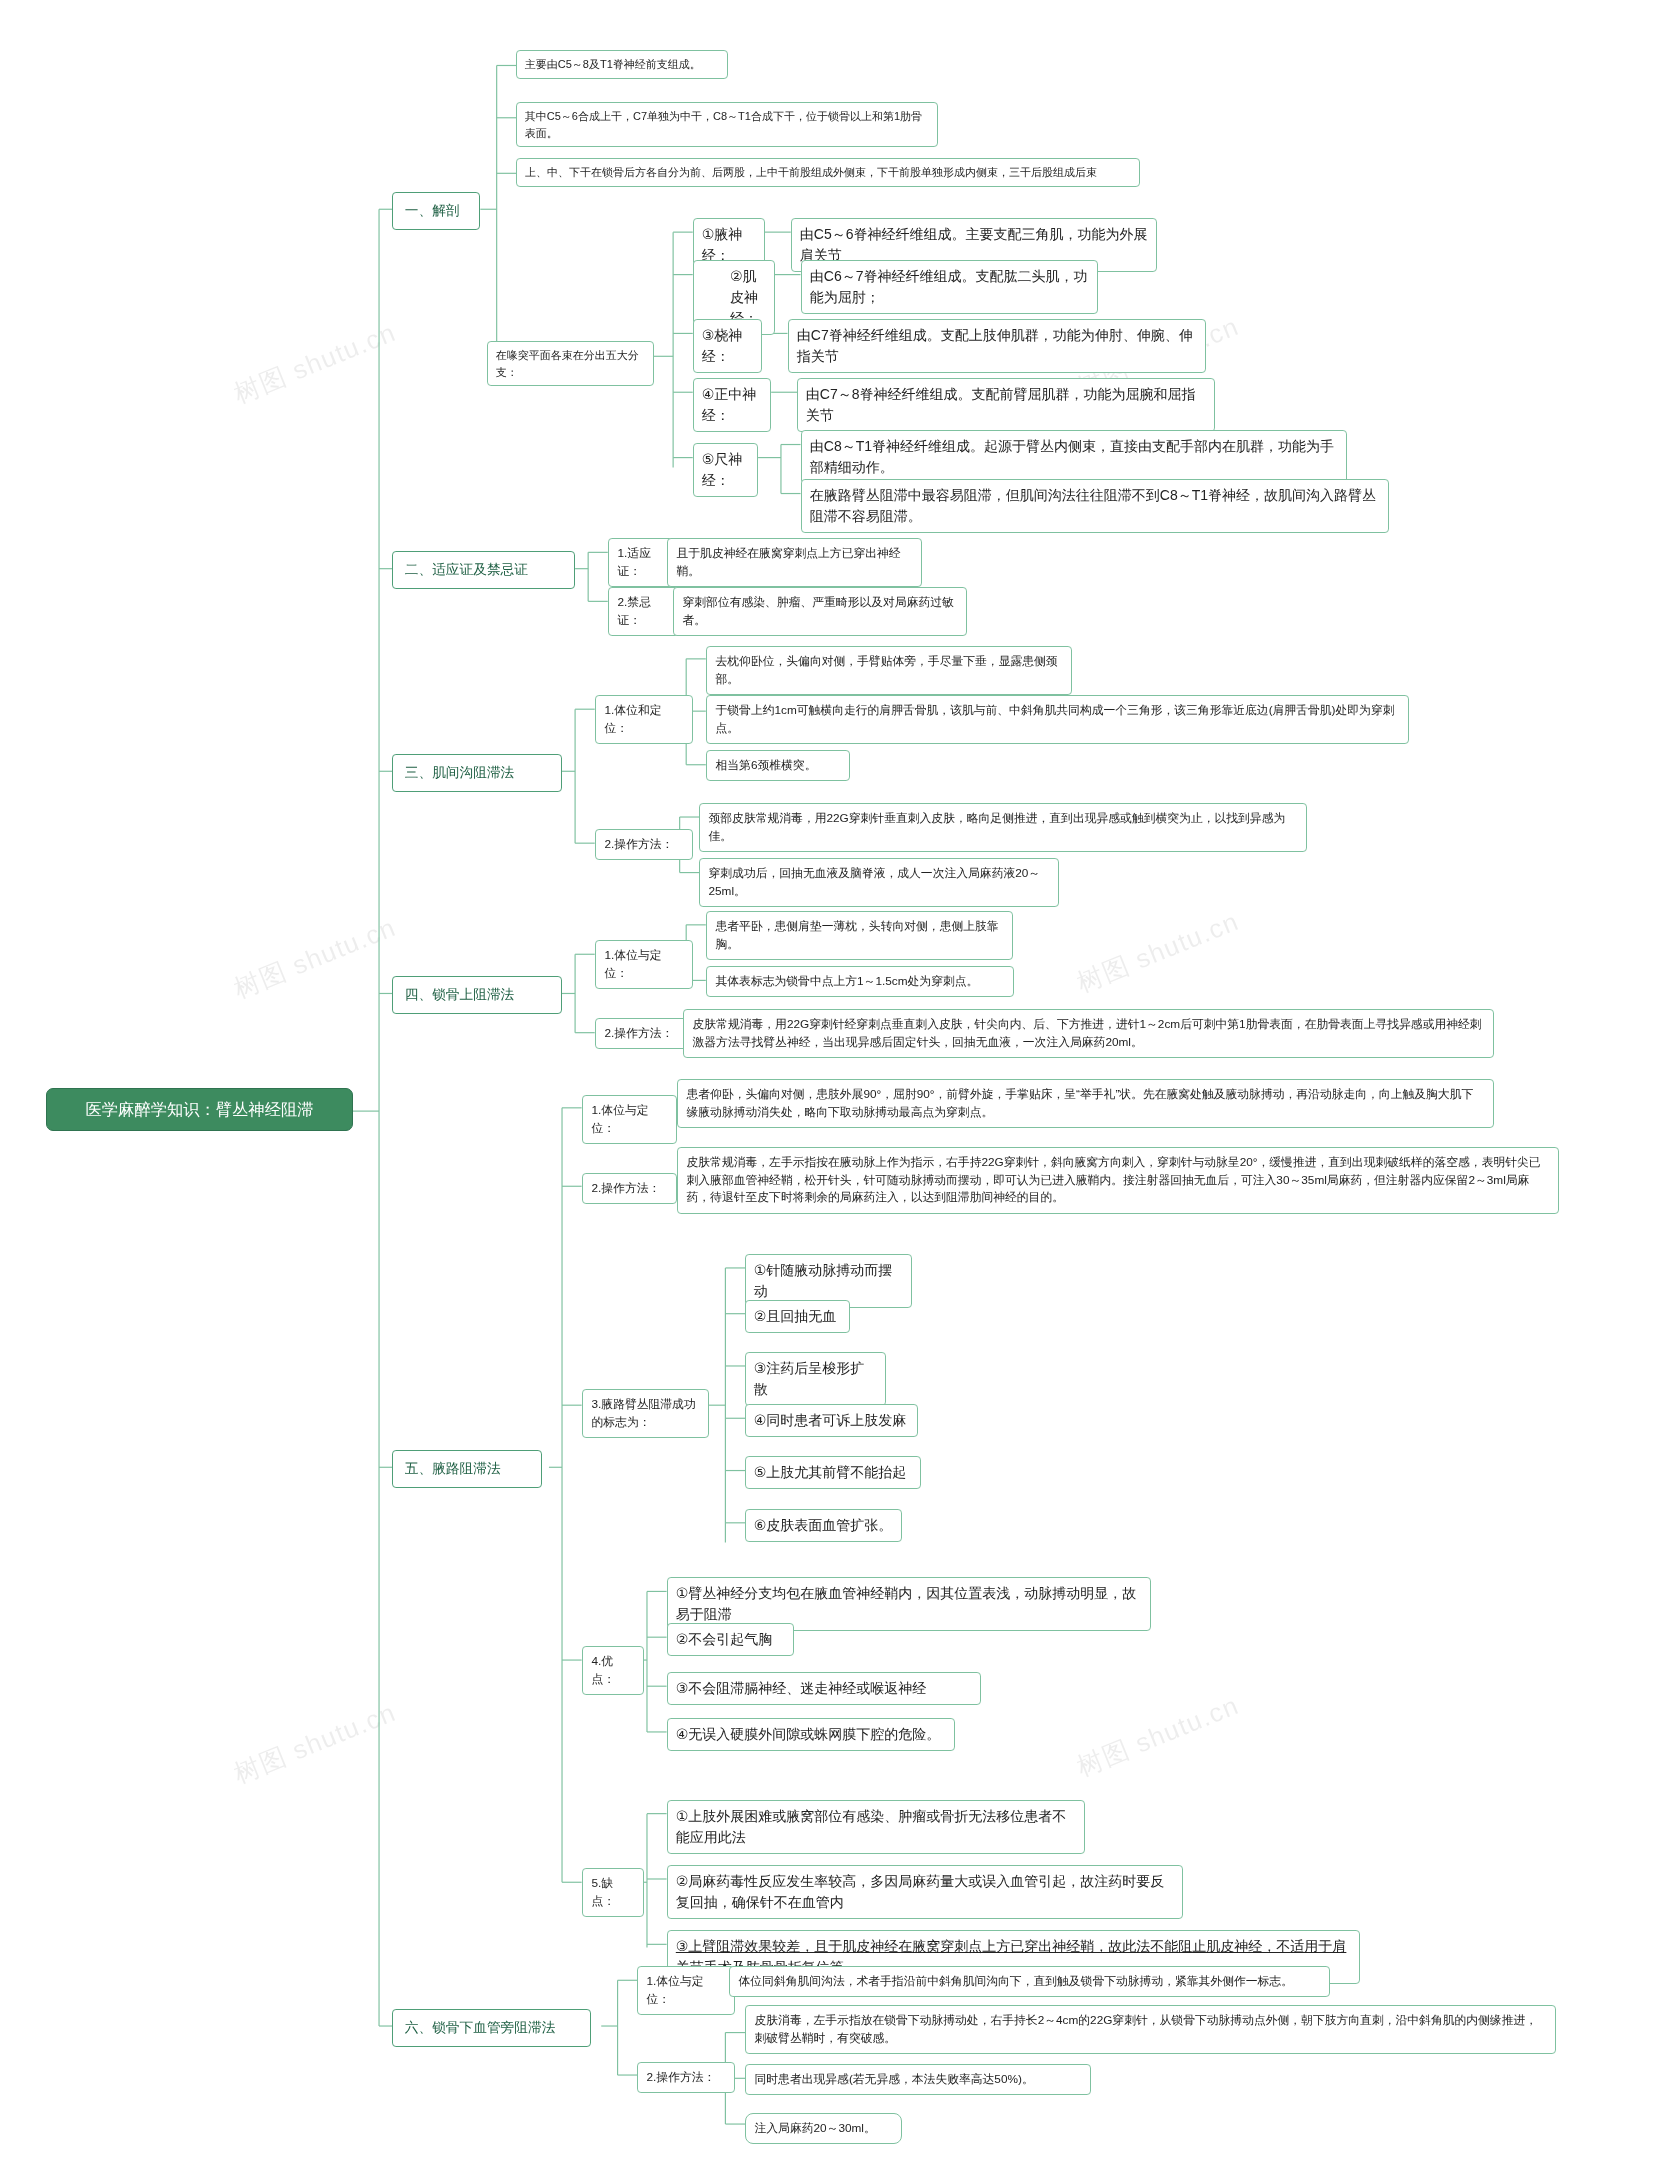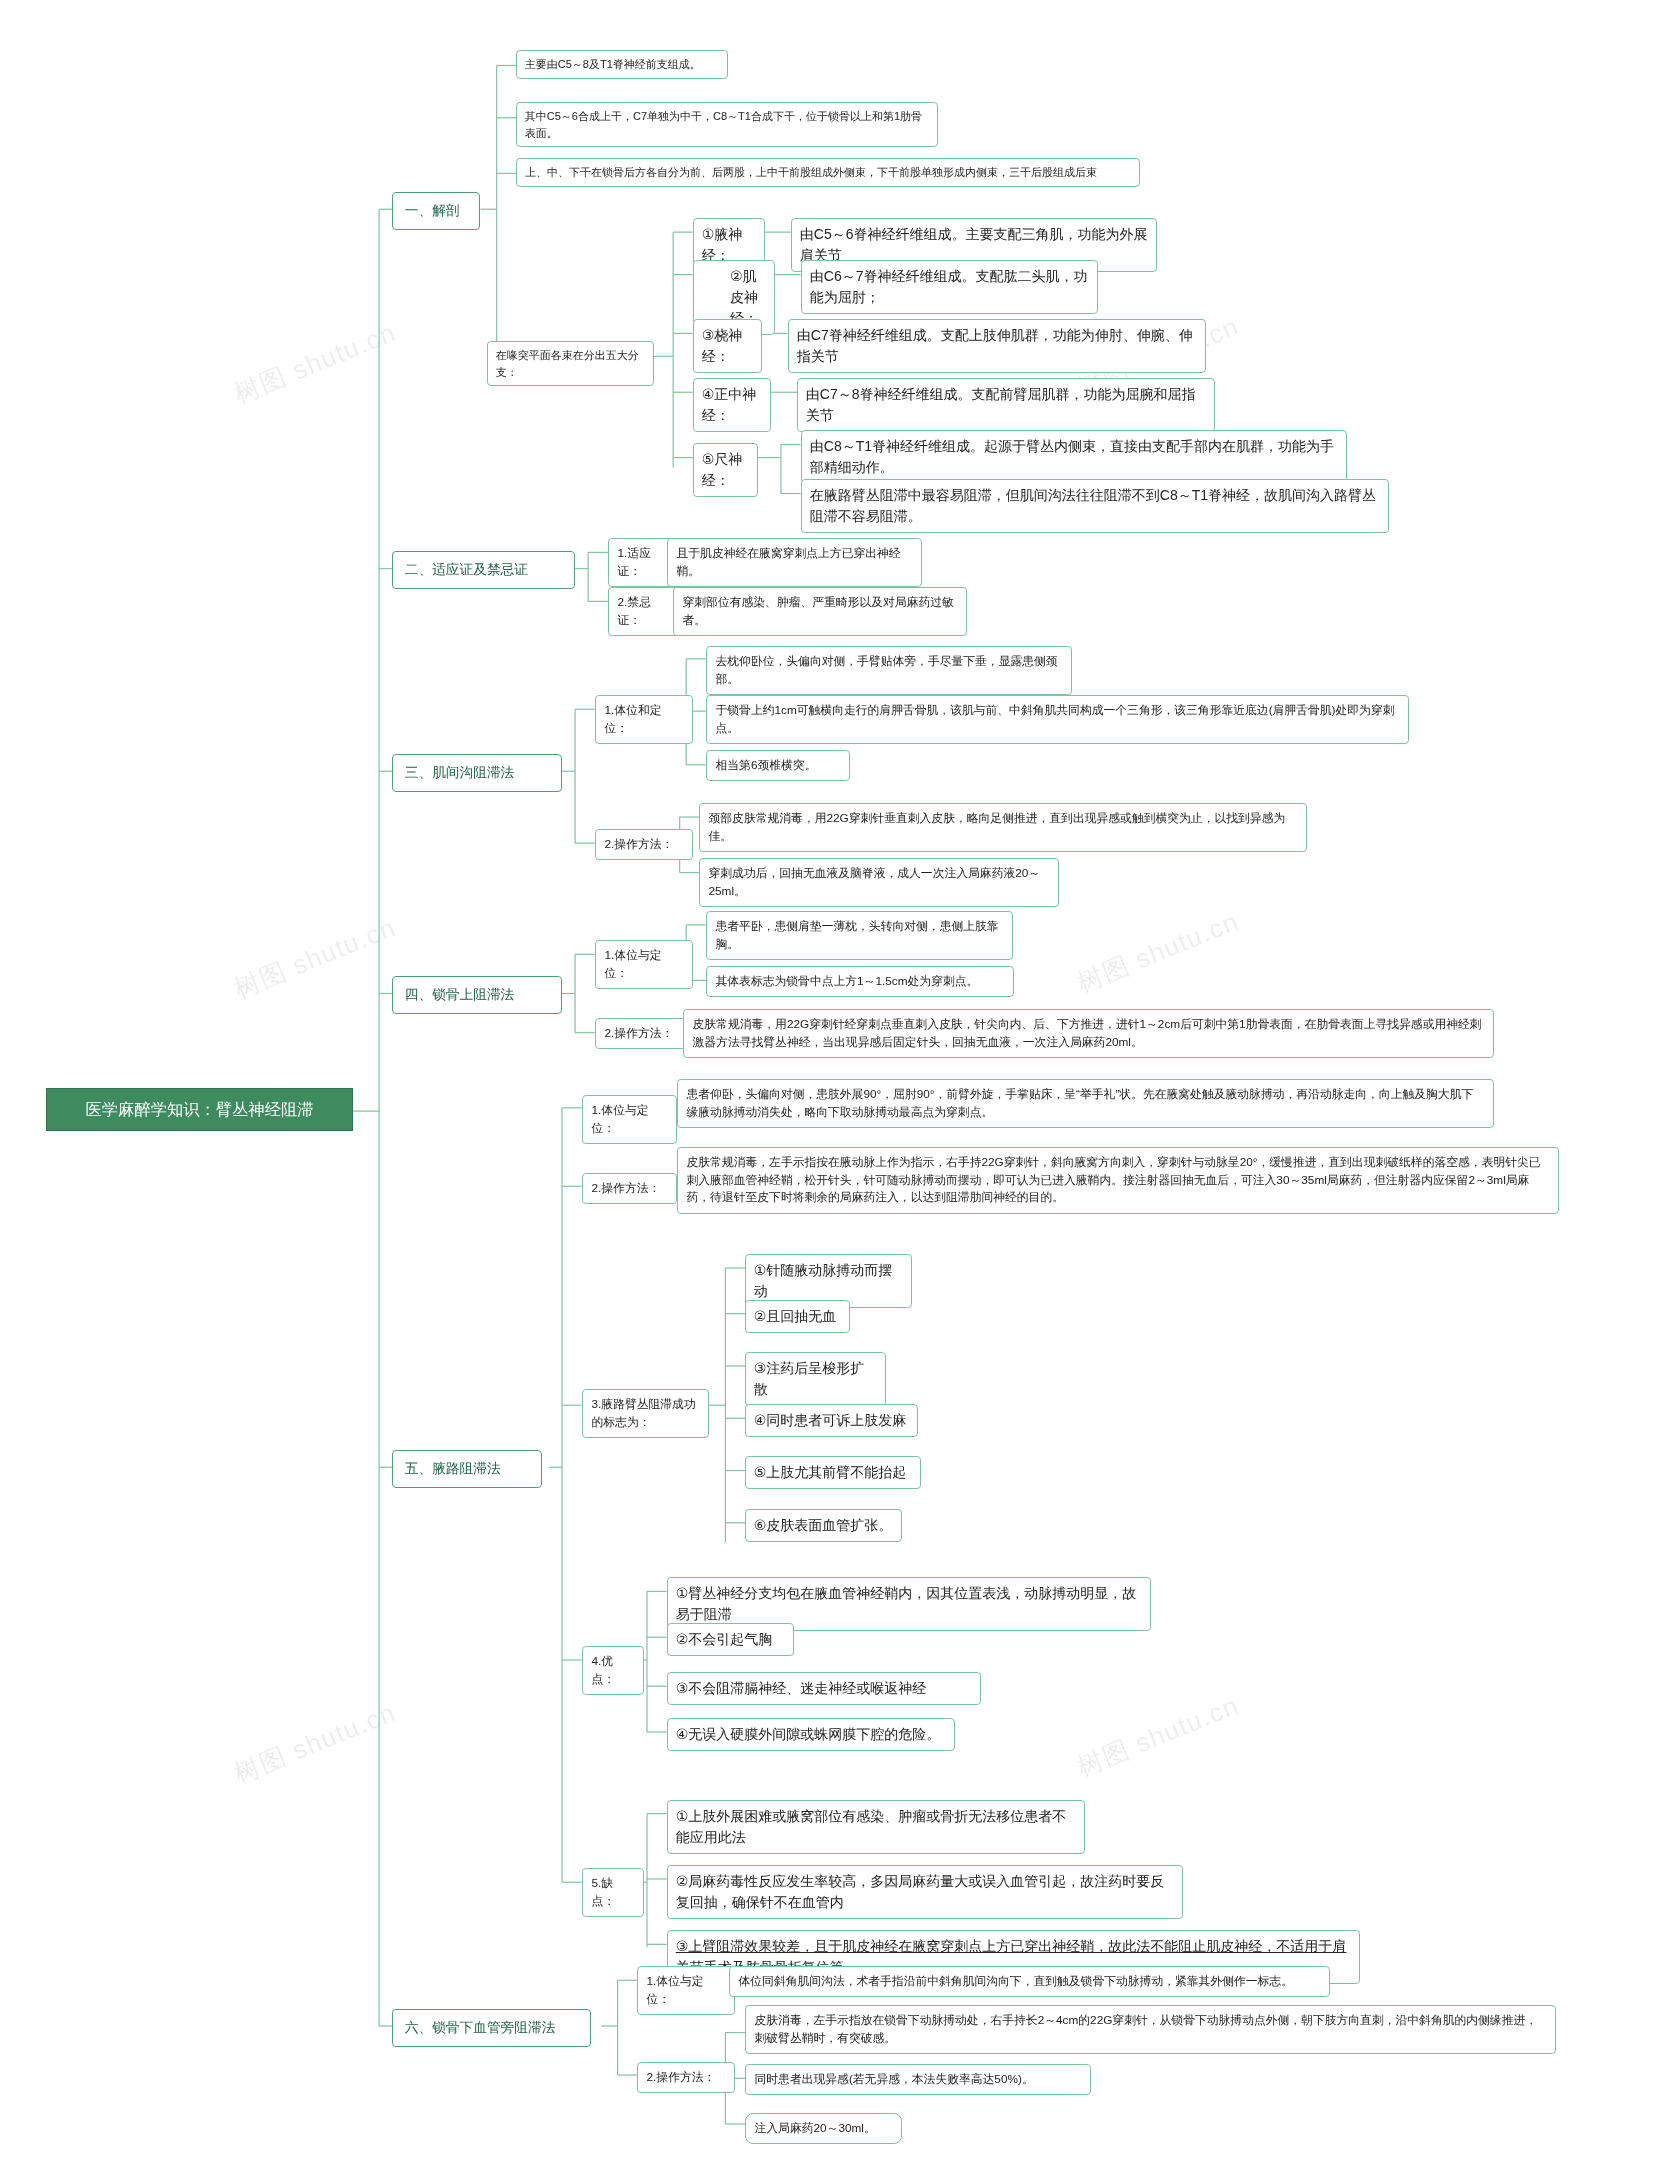--- a/index.html
+++ b/index.html
@@ -10,21 +10,21 @@
   }
   
   .wm{
     position:absolute;color:rgba(0,0,0,0.07);font-size:26px;
     transform:rotate(-22deg);white-space:nowrap;pointer-events:none;
     font-family:"Liberation Sans",sans-serif;letter-spacing:1.3px;
   }
   
   .root{
     position:absolute;left:46px;top:1088px;width:307px;
-    background:#3d8b5f;border:1.3px solid #2f7350;border-radius:0;
+    background:#3d8b5f;border:1.3px solid #2f7350;border-radius:7px;
     color:#ffffff;font-size:16.3px;line-height:1.4;
     padding:9.2px 10.5px;box-sizing:border-box;
     text-align:center;
   }
   
   .node{
     position:absolute;box-sizing:border-box;
     border:1px solid #7fc1a0;border-radius:3.9px;background:#ffffff;
     color:#222;font-size:11px;line-height:1.5;
     padding:5.2px 7.8px;

